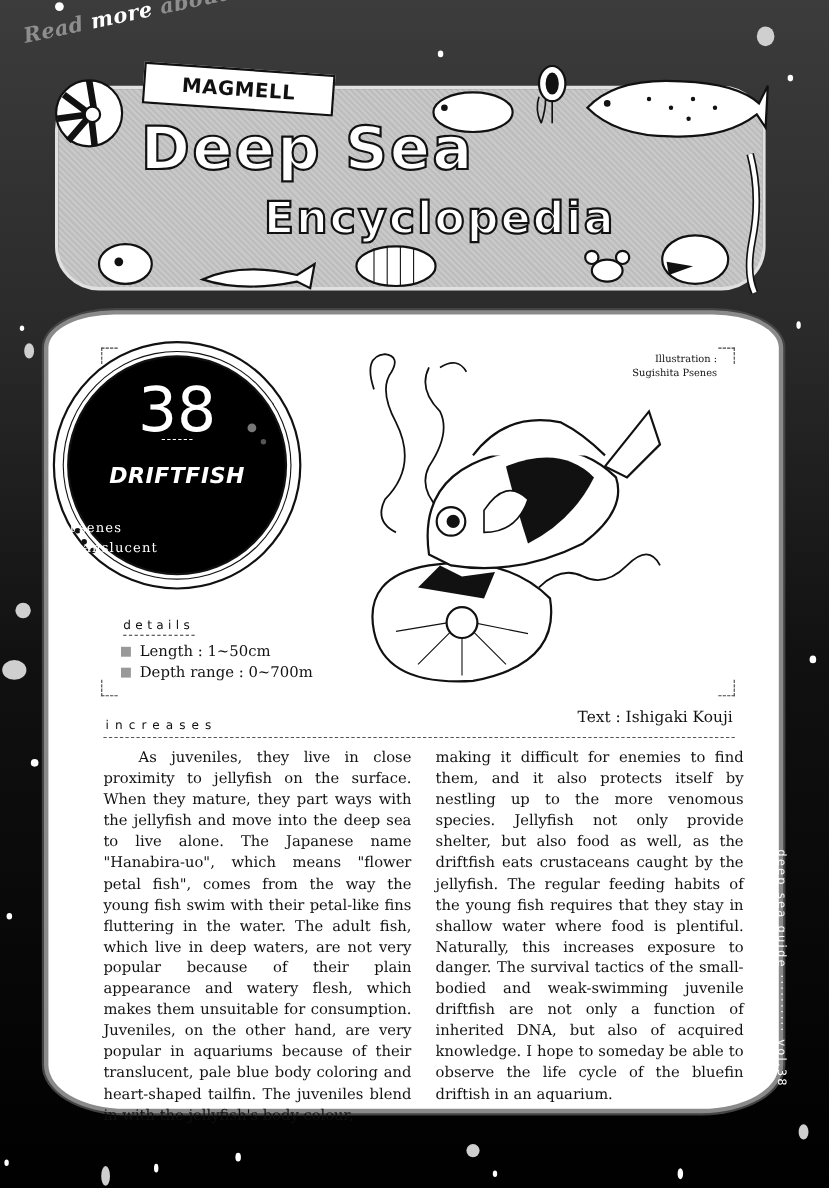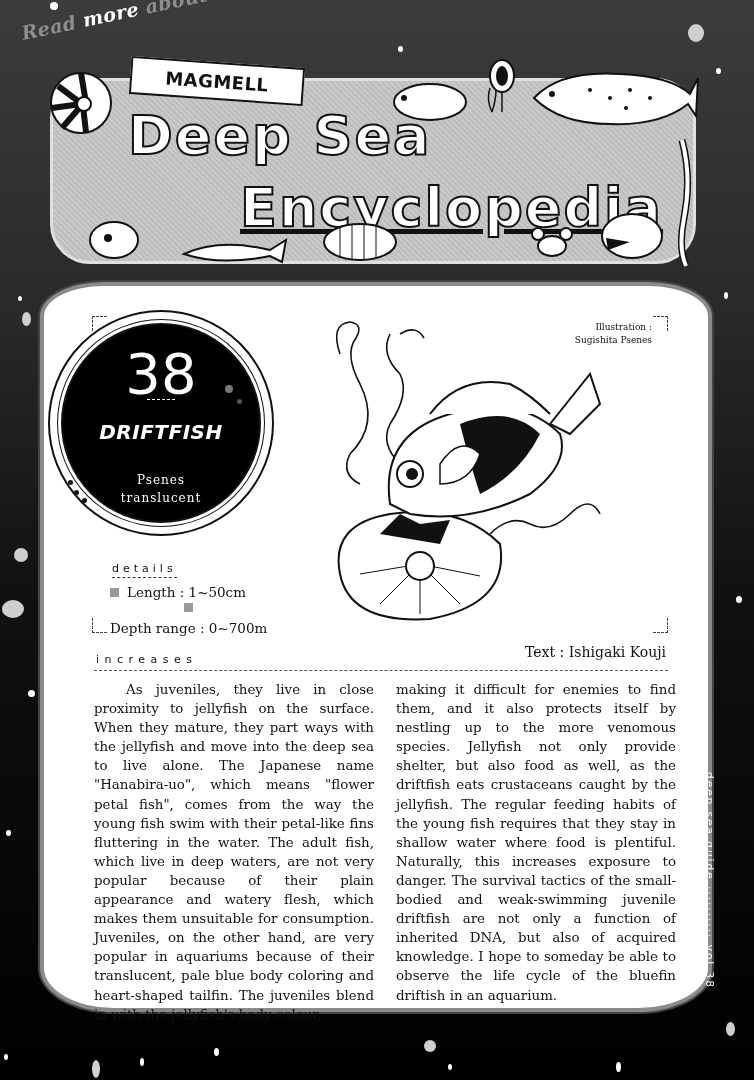--- a/index.html
+++ b/index.html
@@ -14,33 +14,33 @@
   #tagline .a{color:#8e8e8e;} #tagline .b{color:#fff;}
   #banner{position:absolute;left:40px;top:58px;width:660px;height:210px;}
   #banner-bg{position:absolute;left:10px;top:20px;width:640px;height:180px;border-radius:40px;
     background:repeating-linear-gradient(45deg,#c9c9c9 0 2px,#bdbdbd 2px 4px);border:3px solid #e0e0e0;}
   #ribbon{position:absolute;left:90px;top:4px;width:170px;height:34px;background:#fff;border:2px solid #111;
     transform:rotate(4deg);display:flex;align-items:center;justify-content:center;
     font-family:"DejaVu Sans",sans-serif;font-weight:bold;font-size:18px;color:#111;letter-spacing:0.5px;}
   .title-line{position:absolute;font-family:"DejaVu Sans",sans-serif;font-weight:bold;color:#fff;
     -webkit-text-stroke:2px #111;letter-spacing:2px;}
   #title1{left:88px;top:46px;font-size:54px;}
-  #title2{left:200px;top:118px;font-size:54px;text-decoration:underline;}
+  #title2{left:200px;top:118px;font-size:40px;}
   .creature{position:absolute;}
   
   #card{position:absolute;left:44px;top:286px;width:664px;height:722px;background:#fff;
     border-radius:60px 60px 70px 70px / 30px 30px 40px 40px;box-shadow:0 0 0 4px #8a8a8a, 0 0 0 6px #444;}
   .corner{position:absolute;width:14px;height:14px;border:0 dashed #444;}
   #badge-outer{position:absolute;left:4px;top:24px;width:222px;height:222px;border-radius:50%;border:2px solid #111;background:#fff;}
   #badge{position:absolute;left:11px;top:11px;width:196px;height:196px;border-radius:50%;background:#000;border:2px solid #111;box-shadow:0 0 0 3px #fff,0 0 0 4px #111;}
   #num{position:absolute;left:0;right:0;top:16px;text-align:center;color:#fff;font-family:"DejaVu Sans",sans-serif;font-size:56px;}
   #num-rule{position:absolute;left:84px;width:28px;top:74px;border-top:1px dashed #fff;}
   #common{position:absolute;left:0;right:0;top:96px;text-align:center;color:#fff;font-family:"DejaVu Sans",sans-serif;
     font-weight:bold;font-style:italic;font-size:20px;line-height:22px;letter-spacing:0.5px;}
-  #sci{position:absolute;left:0;right:0;top:146px;text-align:center;color:#fff;font-family:"DejaVu Serif",serif;font-size:12px;line-height:18px;letter-spacing:1px;}
+  #sci{position:absolute;left:0;right:0;top:146px;text-align:left;color:#fff;font-family:"DejaVu Serif",serif;font-size:12px;line-height:18px;letter-spacing:1px;}
   .dotdeco{position:absolute;width:5px;height:5px;border-radius:50%;background:#111;}
   #details-h{position:absolute;left:68px;top:276px;font-family:"DejaVu Sans",sans-serif;font-size:11px;letter-spacing:4px;color:#111;
     border-bottom:1px dashed #333;padding-bottom:2px;}
   .detail{position:absolute;left:66px;font-size:13.5px;color:#111;display:flex;align-items:center;gap:8px;}
   .sq{width:9px;height:9px;background:#999;display:inline-block;}
   #credit-illus{position:absolute;right:56px;top:35px;text-align:right;font-size:9px;line-height:13px;color:#111;}
   #fish{position:absolute;left:276px;top:28px;width:290px;height:320px;}
   #comm-h{position:absolute;left:52px;top:367px;font-family:"DejaVu Sans",sans-serif;font-size:11px;letter-spacing:5.5px;color:#111;}
   #text-credit{position:absolute;right:42px;top:358px;font-size:14px;color:#111;}
   #comm-rule{position:absolute;left:50px;right:40px;top:384px;border-top:1px dashed #555;}
@@ -168,21 +168,21 @@
         <div>translucent</div>
       </div>
     </div>
   </div>
 
   <div id="details-h">details</div>
   <div class="detail" style="top:298px;">
     <span class="sq"></span>
     <span>Length : 1~50cm</span>
   </div>
-  <div class="detail" style="top:317px;flex-direction:column;">
+  <div class="detail" style="top:317px;">
     <span class="sq"></span>
     <span>Depth range : 0~700m</span>
   </div>
 
   <svg id="fish" viewBox="0 0 290 320">
     <g fill="none" stroke="#111" stroke-width="1.6">
       <path d="M20 40 Q10 10 30 8 Q44 10 36 24 Q24 40 40 70 Q60 110 30 140 Q20 160 40 170"></path>
       <path d="M70 20 Q60 40 80 60 Q90 80 70 110 Q60 130 80 150"></path>
       <path d="M80 20 Q96 10 104 24"></path>
       <path d="M280 200 Q270 180 250 200 Q230 220 210 210 Q190 200 170 220"></path>

